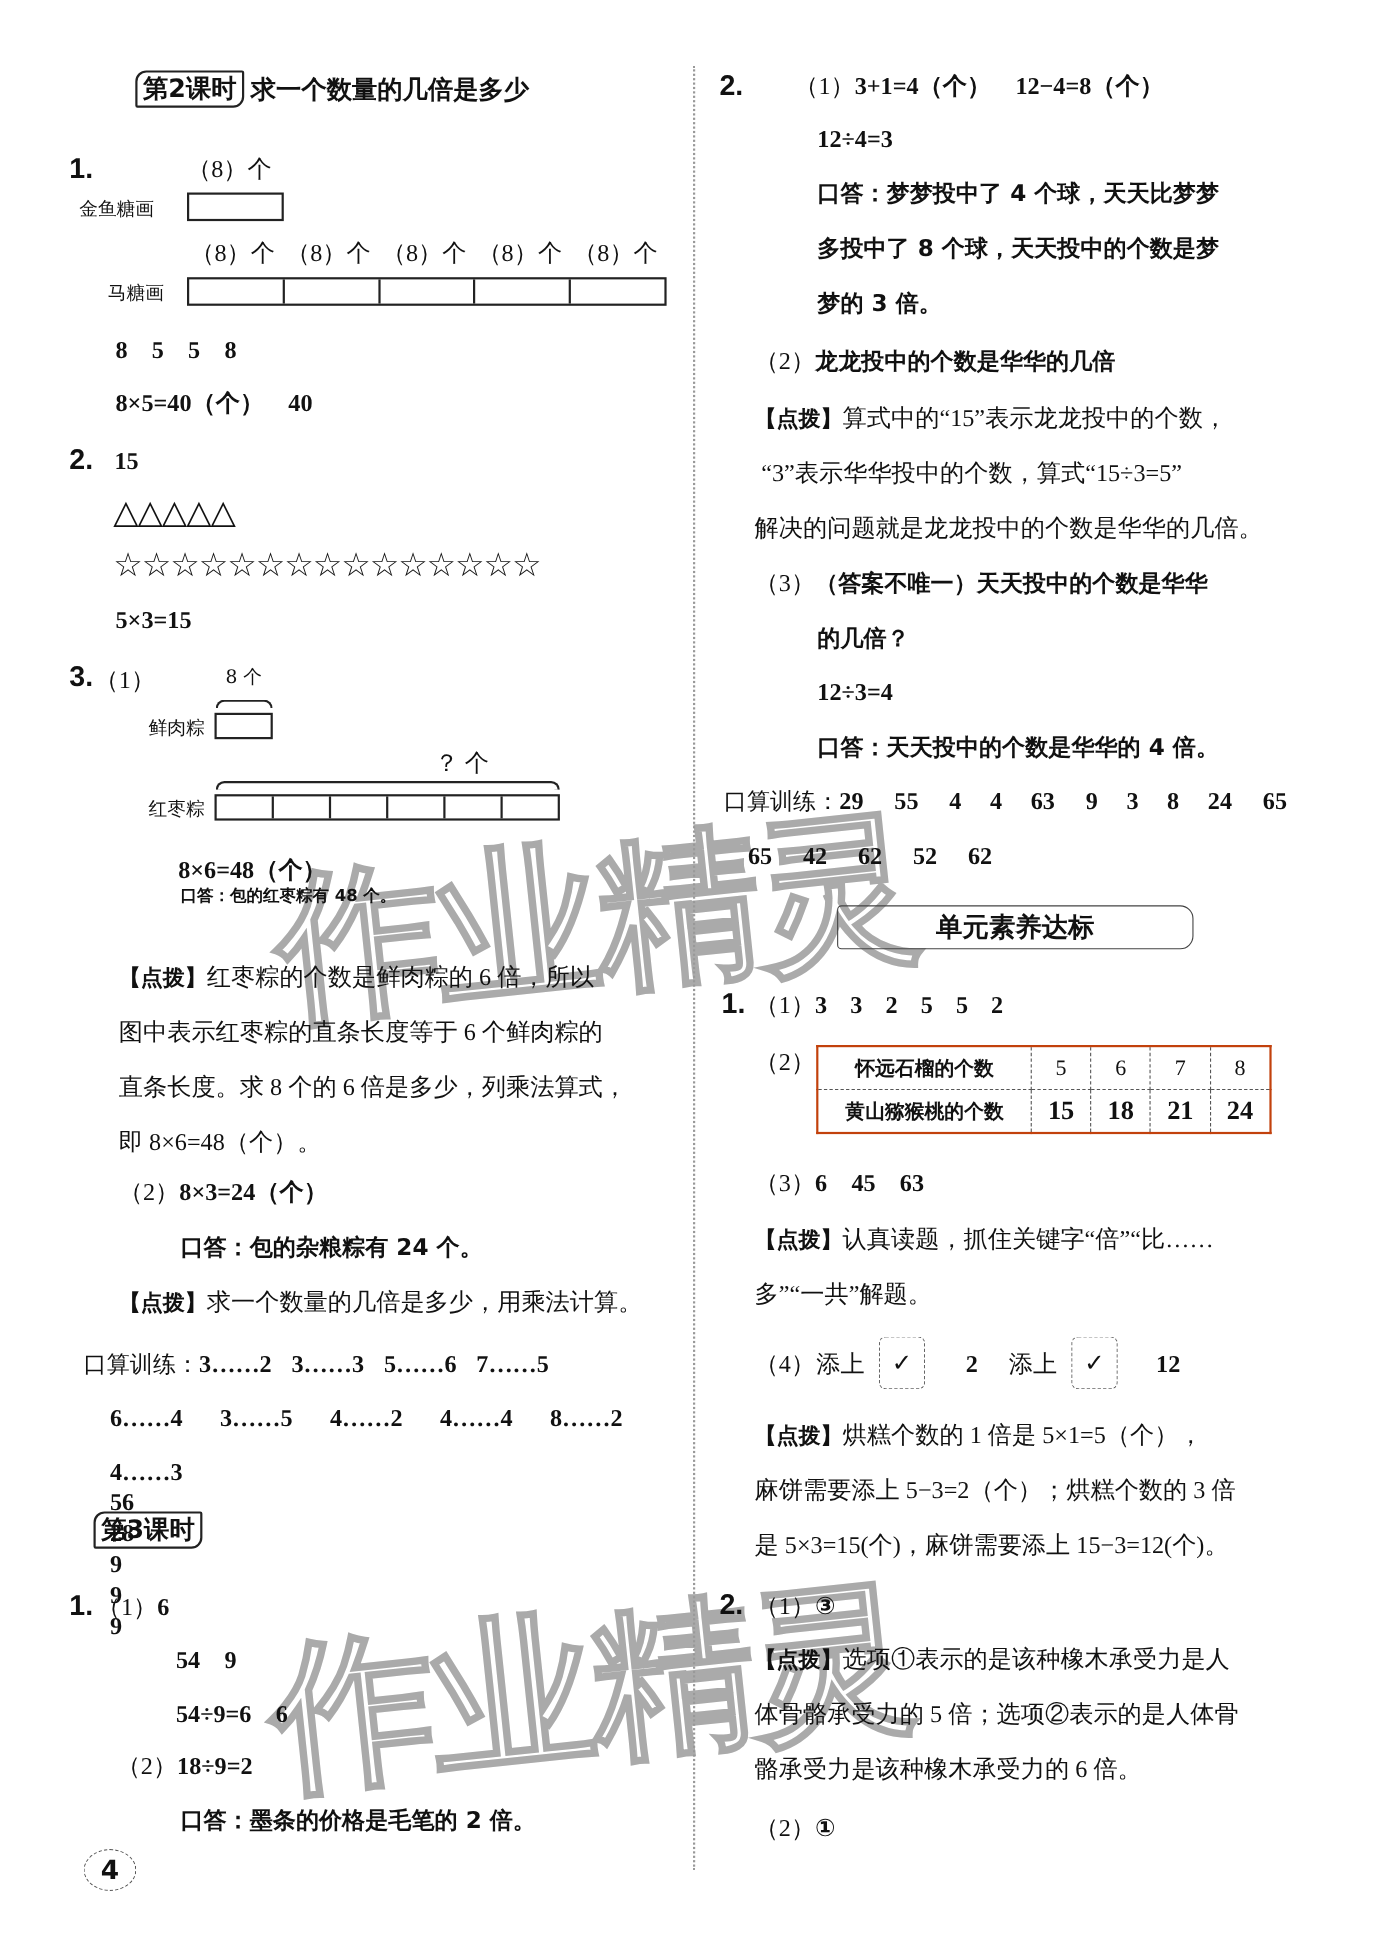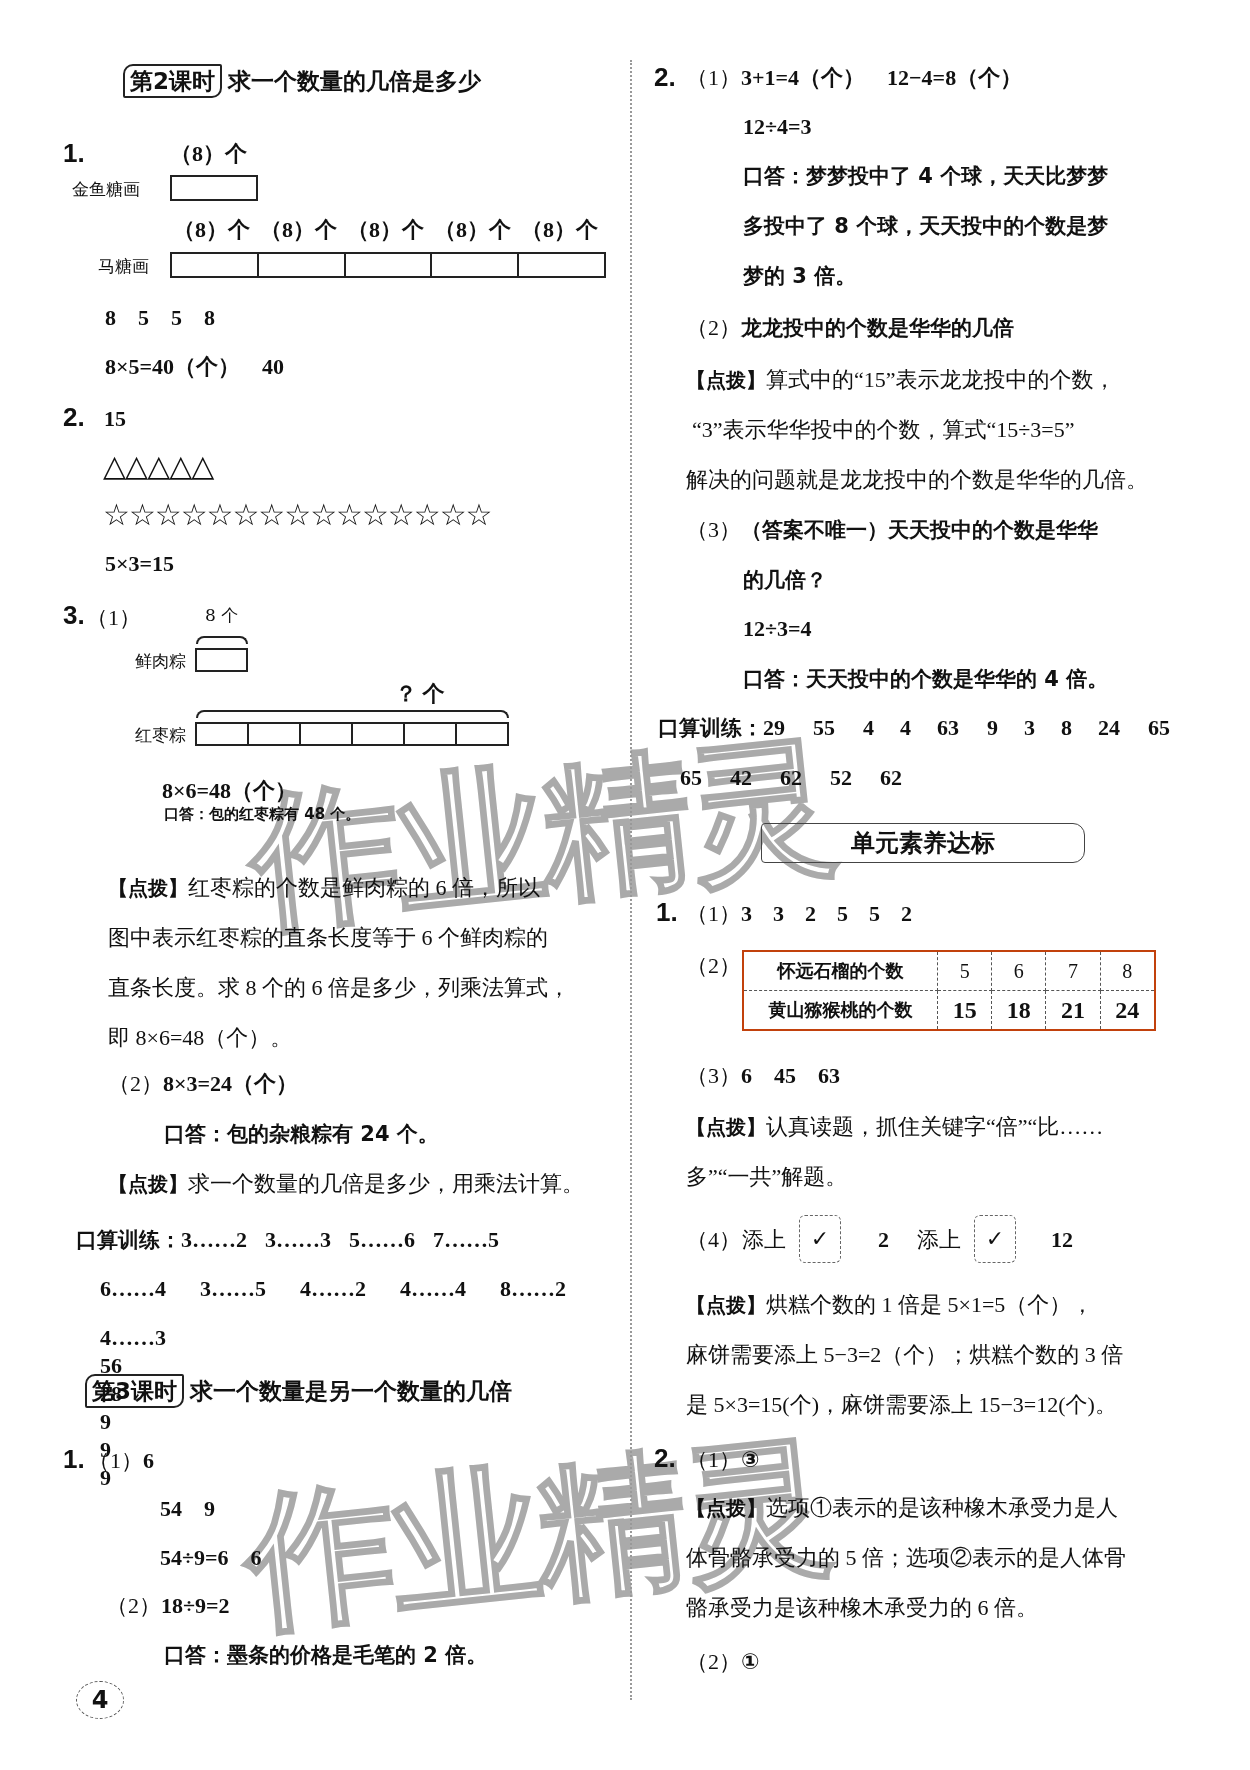--- a/index.html
+++ b/index.html
@@ -1,19 +1,19 @@
 <!DOCTYPE html>
 <html><head>
 <meta charset="utf-8">
 <style>
   html, body { margin:0; padding:0; }
   body { width:1250px; height:1770px; background:#ffffff; position:relative; overflow:hidden;
          font-family:"Liberation Serif","DejaVu Serif",serif; color:#111; }
   .abs { position:absolute; white-space:nowrap; }
-  .b { font-weight:bold; }
+  .b { font-weight:normal; }
   .sans { font-family:"DejaVu Sans","Liberation Sans",sans-serif; }
   .t { font-size:22px; line-height:28px; }
   .tb { font-size:22px; line-height:28px; font-weight:bold; }
   .num { font-family:"Liberation Sans","DejaVu Sans",sans-serif; font-weight:bold; font-size:26px; }
   .lesson { display:flex; align-items:center; }
   .lesson-tag { border:2px solid #222; border-radius:10px 2px 10px 2px; padding:0 5px; font-family:"DejaVu Sans",sans-serif; font-weight:bold; font-size:23px; line-height:30px; margin-right:6px; }
   .lesson-title { font-family:"DejaVu Sans",sans-serif; font-weight:bold; font-size:23px; }
   .box { position:absolute; border:2px solid #222; box-sizing:border-box; }
   .cells { position:absolute; display:flex; border:2px solid #222; box-sizing:border-box; }
   .cells > div { flex:1; border-right:2px solid #222; }
@@ -130,38 +130,37 @@
   <span class="tb" style="width:100px">4……3</span>
   <span class="tb" style="width:50px">56</span>
   <span class="tb" style="width:50px">28</span>
   <span class="tb" style="width:38px">9</span>
   <span class="tb" style="width:38px">9</span>
   <span class="tb" style="width:38px">9</span>
 </div>
 
 <div class="abs lesson" style="left:85px; top:1374px;">
   <span class="lesson-tag">第3课时</span>
-  <span class="lesson-title">求一个数量是另一个数量的几倍</span>
 </div>
 
 <div class="abs num" style="left:63px; top:1444px;">1.</div>
 <div class="abs" style="left:88px; top:1447px;">
   <span class="t">（1）</span><span class="tb">6</span>
 </div>
 <div class="abs tb" style="left:160px; top:1495px;">54　9</div>
 <div class="abs tb" style="left:160px; top:1544px;">54÷9=6　6</div>
 <div class="abs" style="left:106px; top:1592px;">
   <span class="t">（2）</span><span class="tb">18÷9=2</span>
 </div>
 <div class="abs tb sans" style="left:164px; top:1641px; font-size:21px;text-align:right;">口答：墨条的价格是毛笔的 2 倍。</div>
 
 <div class="pagenum" style="left:76px; top:1681px;">4</div>
 
 <div class="abs num" style="left:654px; top:62px;">2.</div>
-<div class="abs" style="left:686px; top:64px;">
+<div class="abs" style="left:722px; top:64px;">
   <span class="t">（1）</span><span class="tb">3+1=4（个）　12−4=8（个）</span>
 </div>
 <div class="abs tb" style="left:743px; top:113px;">12÷4=3</div>
 <div class="abs tb sans" style="left:743px; top:162px; font-size:21px;">口答：梦梦投中了 4 个球，天天比梦梦</div>
 <div class="abs tb sans" style="left:743px; top:212px; font-size:21px;">多投中了 8 个球，天天投中的个数是梦</div>
 <div class="abs tb sans" style="left:743px; top:262px; font-size:21px;">梦的 3 倍。</div>
 
 <div class="abs" style="left:686px; top:314px;">
   <span class="t">（2）</span><span class="tb sans" style="font-size:21px;">龙龙投中的个数是华华的几倍</span>
 </div>

